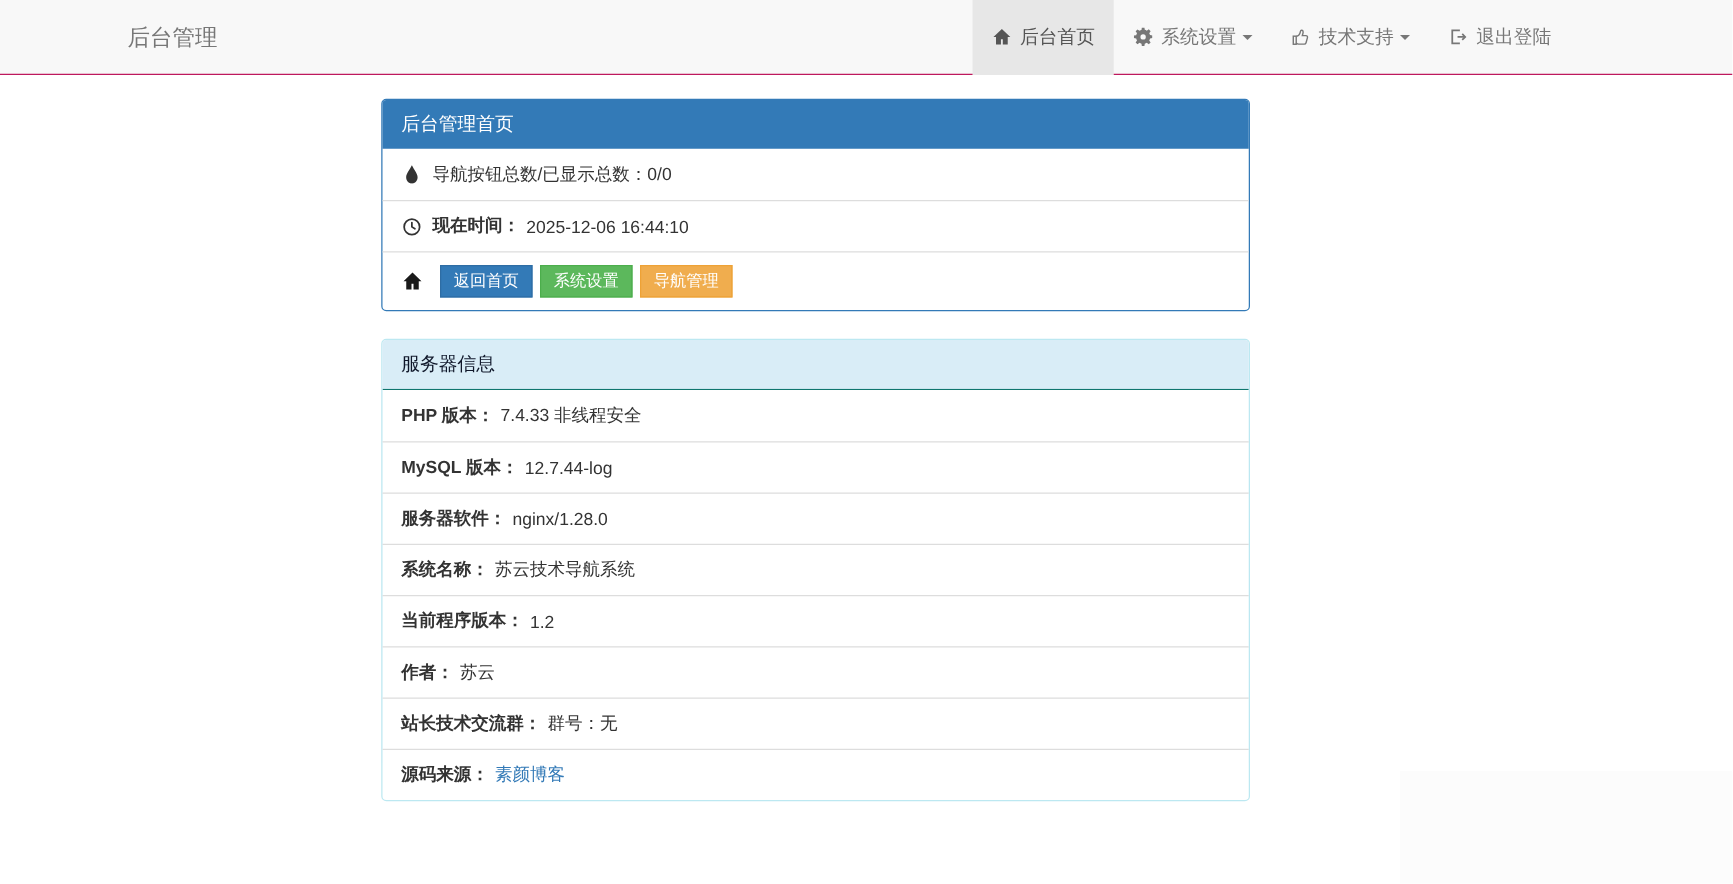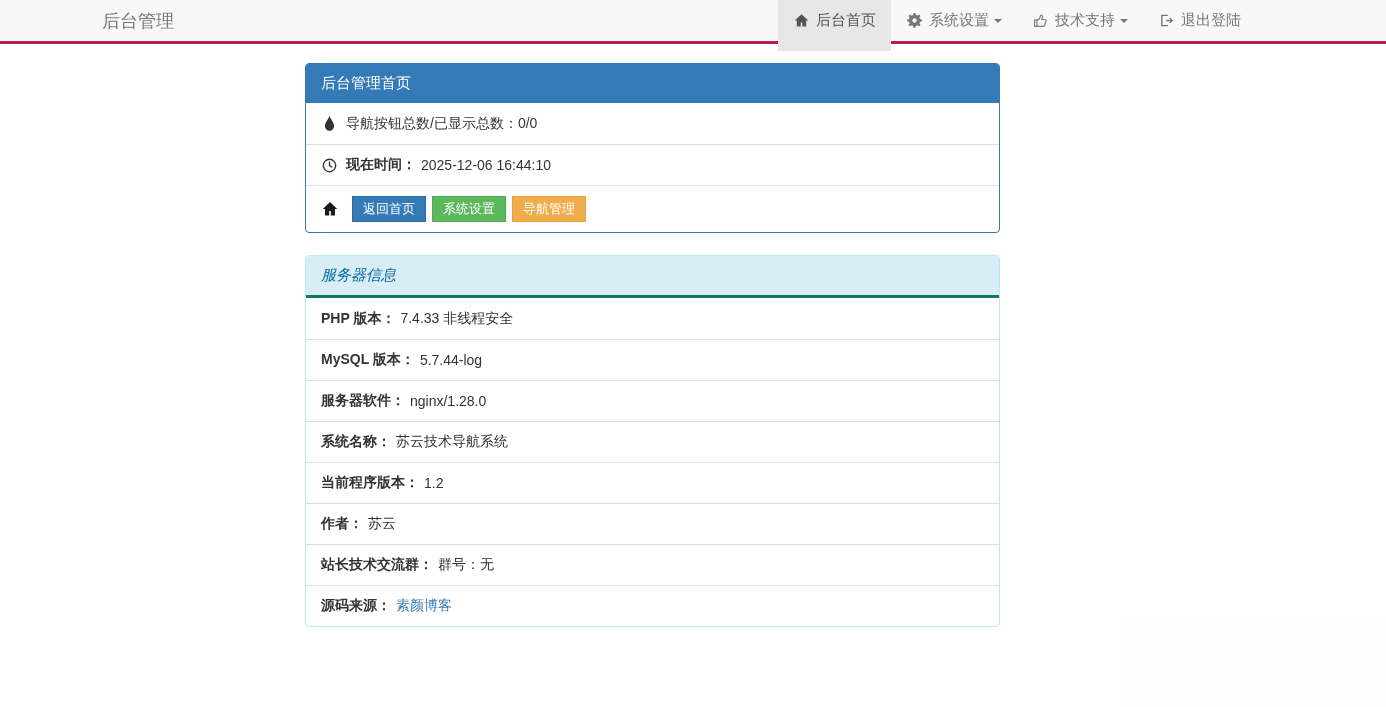--- a/index.html
+++ b/index.html
@@ -6,21 +6,21 @@
   html,body { margin:0; padding:0; }
   body {
     width:1386px; min-height:707px; position:relative;
     background:#ffffff; color:#333;
     font-family:"Liberation Sans","DejaVu Sans",sans-serif;
     font-size:14px;
   }
 
   
   .navbar {
-    height:44px; background:#f8f8f8; border-bottom:3px solid #be185d;
+    height:60px; background:#f8f8f8; border-bottom:1px solid #be185d;
   }
   .nav-container {
     width:1186px; height:100%; margin:0 auto;
     display:flex; align-items:center; justify-content:space-between;
   }
   .brand { font-size:18px; color:#777; padding-left:2px; cursor:pointer; text-decoration:none; }
   .nav { display:flex; align-items:stretch; height:60px; margin-right:30px; }
   .nav-item {
     display:flex; align-items:center; padding:8px 15px;
     color:#777; font-size:15px; text-decoration:none; cursor:pointer; white-space:nowrap;
@@ -37,21 +37,21 @@
   .content { width:695px; margin:19px 0 0 305px; position:relative; z-index:1; }
 
   .panel { border:1px solid; border-radius:4px; margin-bottom:22px; background:#fff; }
   .panel-heading {
     padding:10px 15px; font-size:15px;
     border-top-left-radius:3px; border-top-right-radius:3px;
   }
   .panel-primary { border-color:#337ab7; }
   .panel-primary .panel-heading { background:#337ab7; color:#fff; }
   .panel-info { border-color:#bce8f1; }
-  .panel-info .panel-heading { background:#d9edf7; color:#0369a1; border-bottom:3px solid #0f766e;font-style:italic; }
+  .panel-info .panel-heading { background:#d9edf7; color:#0f172a; border-bottom:1px solid #0f766e; }
 
   .list-row {
     padding:10px 15px; border-top:1px solid #ddd;
     display:flex; align-items:center; min-height:41px;
   }
   .panel-heading + .list-row { border-top:none; }
   .icon { display:inline-flex; width:17px; justify-content:center; align-items:center; flex:none; }
   .list-row .icon { margin-right:8px; }
   .row-label { font-weight:bold; }
   .val { margin-left:5px; }
@@ -167,21 +167,21 @@
 
   <div class="panel panel-info">
     <div class="panel-heading">服务器信息</div>
 
     <div class="list-row">
       <span class="row-label">PHP 版本：</span>
       <span class="val">7.4.33 非线程安全</span>
     </div>
     <div class="list-row">
       <span class="row-label">MySQL 版本：</span>
-      <span class="val">5.7.44-log</span>
+      <span class="val">12.7.44-log</span>
     </div>
     <div class="list-row">
       <span class="row-label">服务器软件：</span>
       <span class="val">nginx/1.28.0</span>
     </div>
     <div class="list-row">
       <span class="row-label">系统名称：</span>
       <span class="val">苏云技术导航系统</span>
     </div>
     <div class="list-row">

